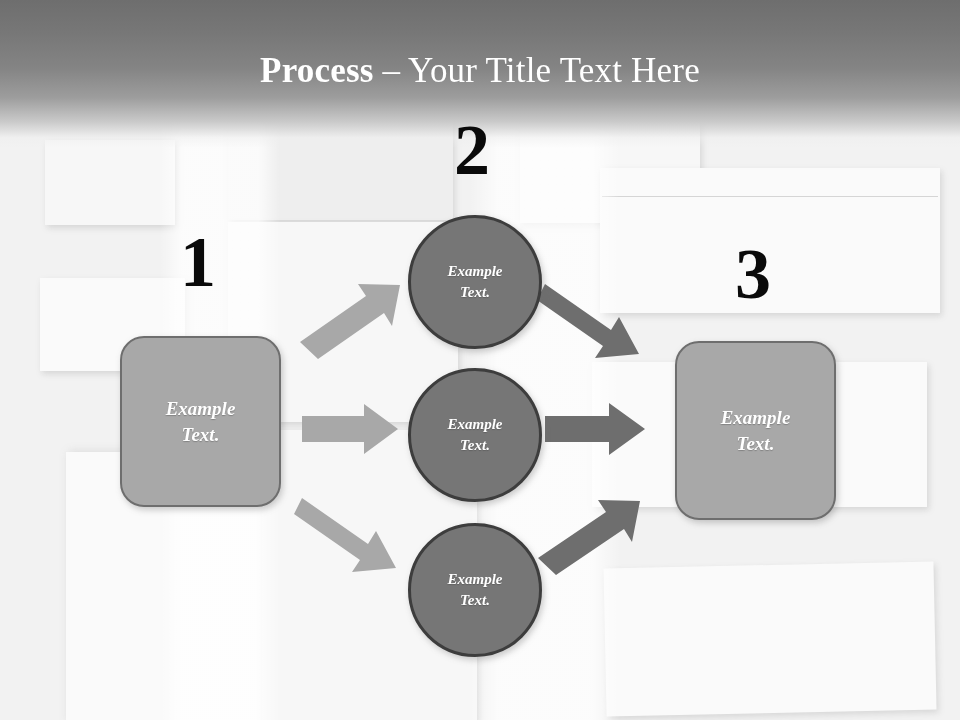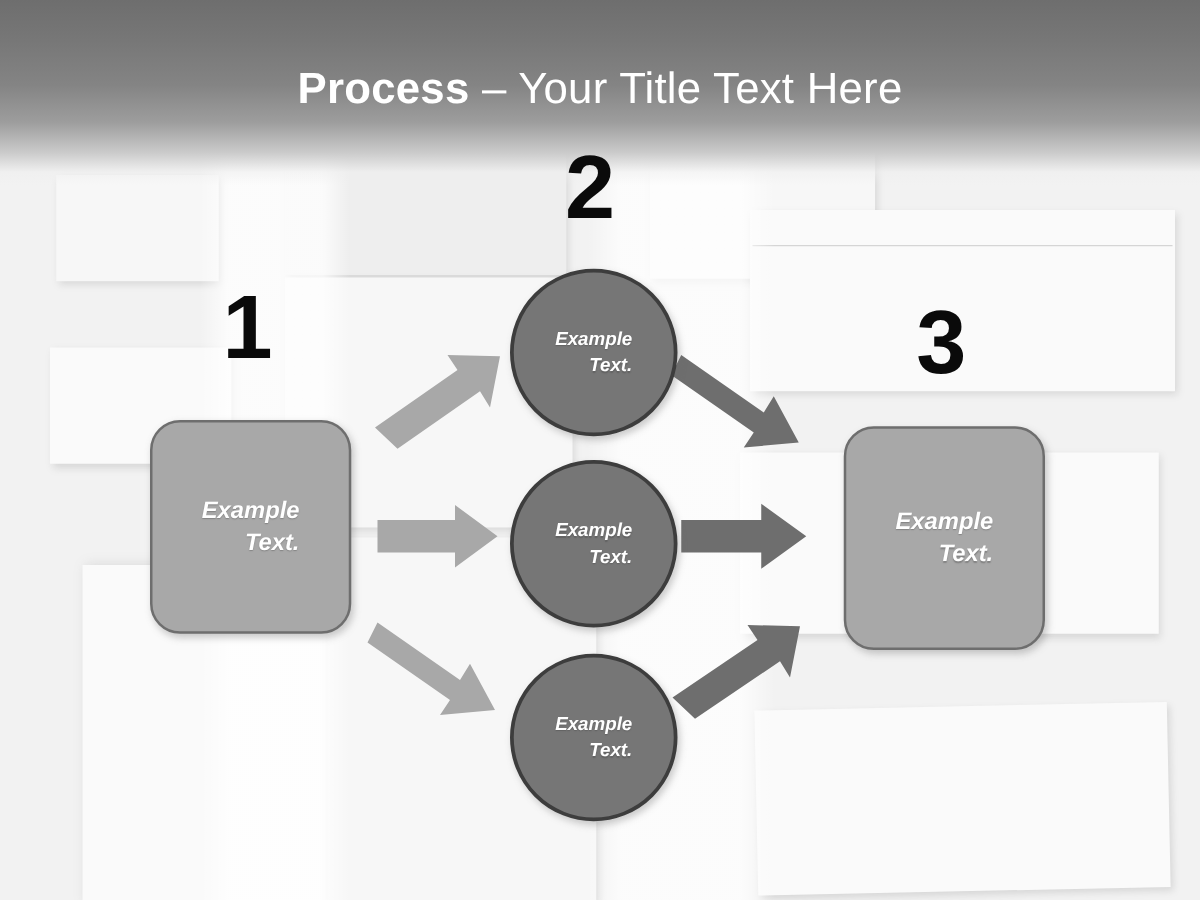--- a/index.html
+++ b/index.html
@@ -6,21 +6,21 @@
   html, body {
     margin: 0;
     padding: 0;
     background: #ffffff;
   }
   #slide {
     position: relative;
     width: 960px;
     height: 720px;
     overflow: hidden;
-    font-family: Liberation Sans, sans-serif;
+    font-family: Liberation Serif, serif;
     background: #f2f2f2;
   }
 
   
   .bg-layer {
     position: absolute;
     inset: 0;
     overflow: hidden;
   }
   .paper {
@@ -111,21 +111,21 @@
     align-items: center;
     justify-content: center;
     z-index: 28;
   }
   .shape-text {
     color: #ffffff;
     font-weight: bold;
     font-style: italic;
     font-size: 19px;
     line-height: 26px;
-    text-align: right;
+    text-align: center;
     white-space: pre-line;
     text-shadow: 0 1px 1px rgba(60,60,60,0.35);
   }
   .circle .shape-text { font-size: 15px; line-height: 21px; }
 
   
   .arrow-svg {
     position: absolute;
     z-index: 26;
     overflow: visible;

